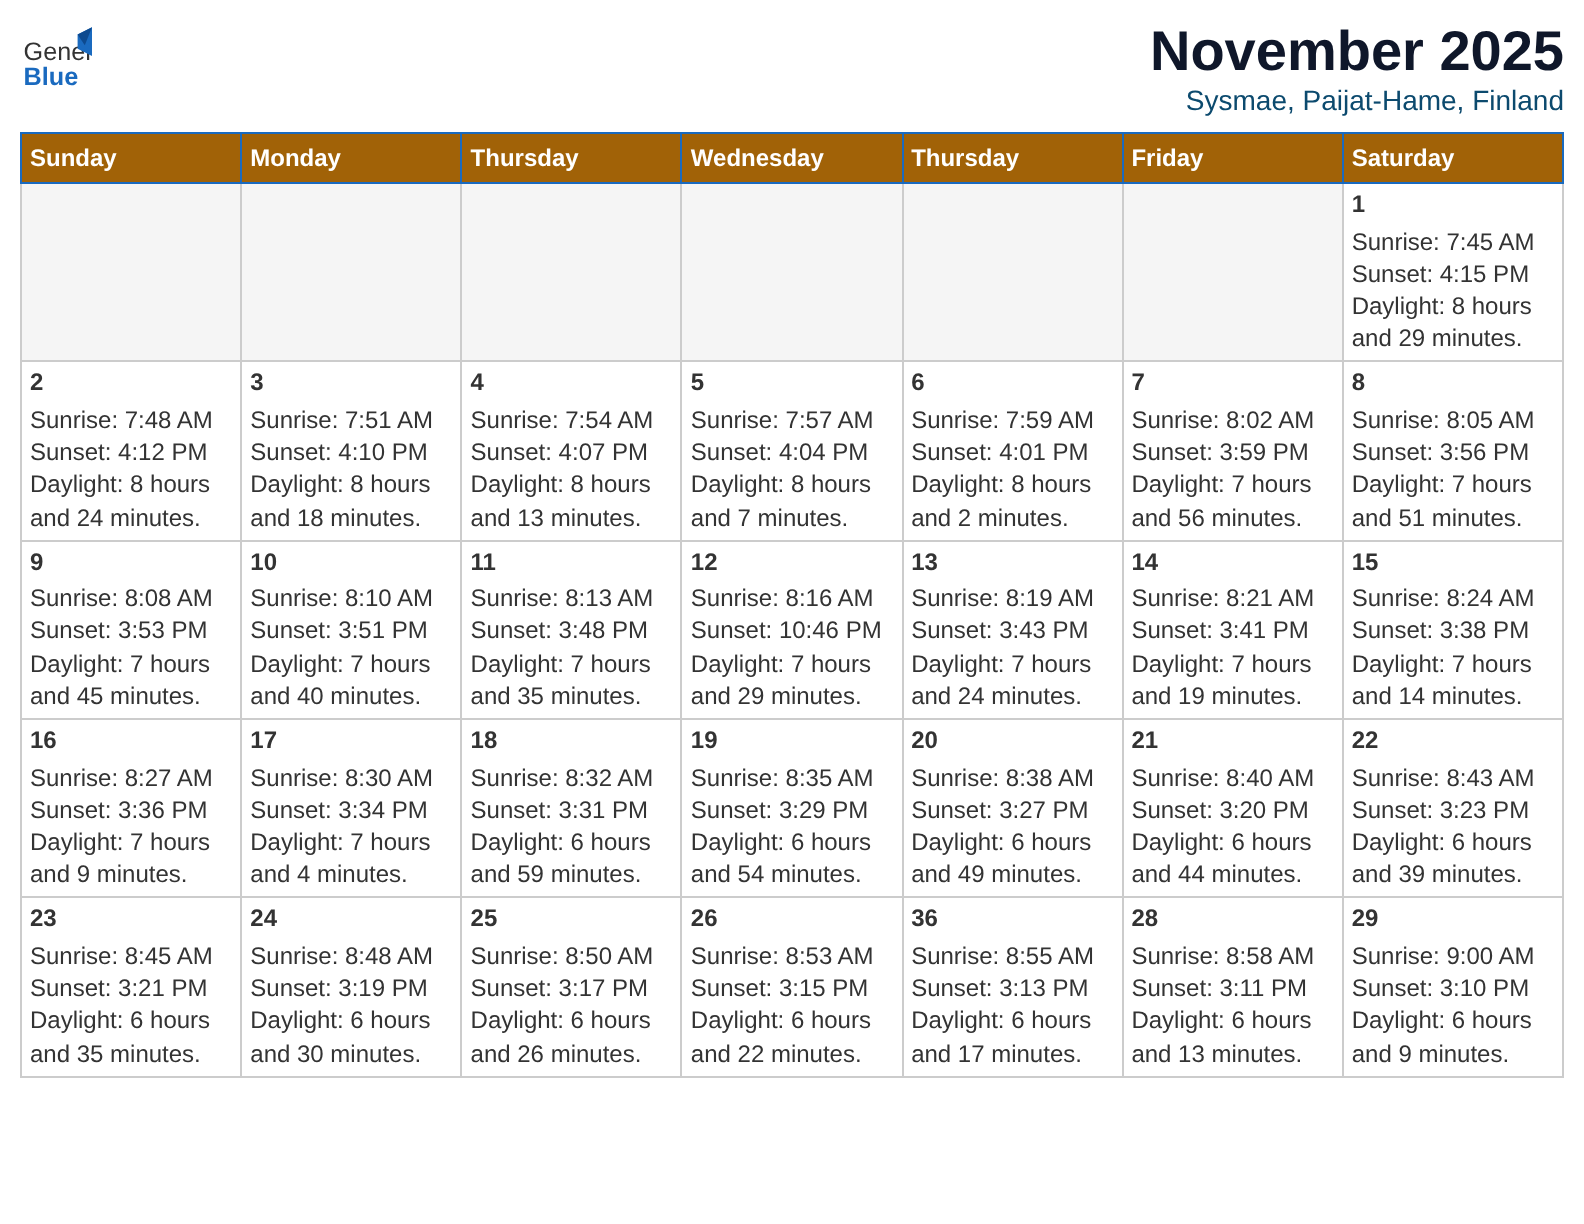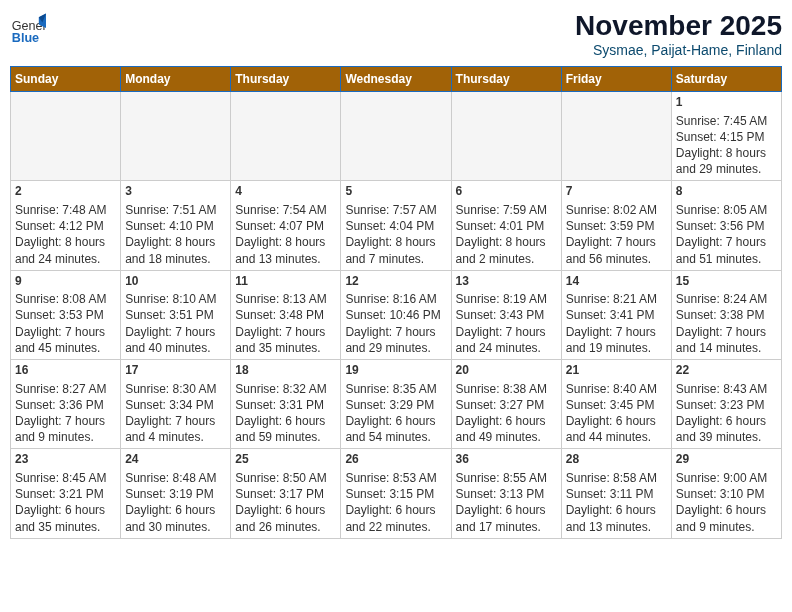--- a/index.html
+++ b/index.html
@@ -266,21 +266,21 @@
           <td>
             <span class="day-number">20</span>
             <div class="day-info">Sunrise: 8:38 AM
 Sunset: 3:27 PM
 Daylight: 6 hours
 and 49 minutes.</div>
           </td>
           <td>
             <span class="day-number">21</span>
             <div class="day-info">Sunrise: 8:40 AM
-Sunset: 3:45 PM
+Sunset: 3:20 PM
 Daylight: 6 hours
 and 44 minutes.</div>
           </td>
           <td>
             <span class="day-number">22</span>
             <div class="day-info">Sunrise: 8:43 AM
 Sunset: 3:23 PM
 Daylight: 6 hours
 and 39 minutes.</div>
           </td>

